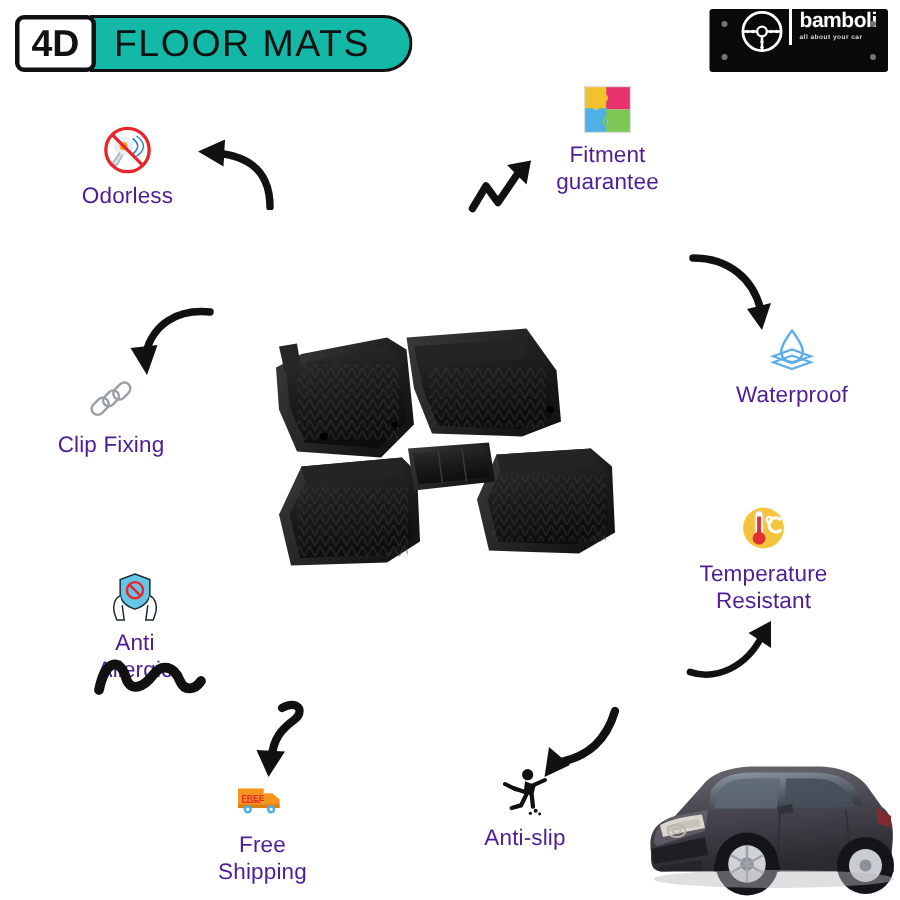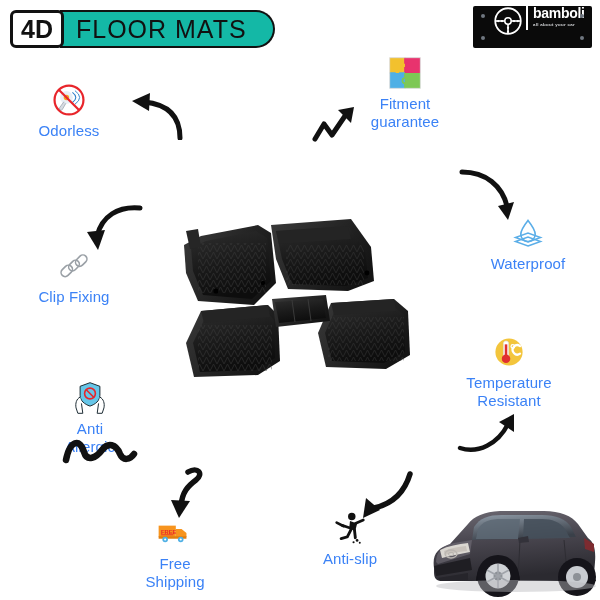--- a/index.html
+++ b/index.html
@@ -116,21 +116,21 @@
     width: 36px;
     height: 36px;
     display: flex;
     align-items: center;
     justify-content: center;
     margin-bottom: 4px;
   }
   .feature .flabel {
     font-size: 15px;
     font-weight: 400;
-    color: #3b82f6;
+    color: #4c1d95;
     line-height: 1.18;
     letter-spacing: 0.1px;
     white-space: pre-line;
   }
 
   
   .deco { position: absolute; }
 
   
   .product {
@@ -180,21 +180,21 @@
         <circle cx="33" cy="20" r="1.5" fill="#fff"></circle>
       </svg>
     </span>
     <span class="brand-divider"></span>
     <span class="brand-text">
       <span class="brand-name">bamboli</span>
       <span class="brand-tag">all about your car</span>
     </span>
   </div>
 
-  <div class="feature" style="left:4px; top:82px;">
+  <div class="feature" style="left:20px; top:82px;">
     <div class="ficon">
       <svg width="34" height="34" viewBox="0 0 40 40">
         <circle cx="17" cy="17" r="7.5" fill="#e8eef6"></circle>
         <circle cx="17" cy="17" r="3.2" fill="#F5A623"></circle>
         <path d="M24 11 q4 3 4 6 t-4 6" fill="none" stroke="#2C7FC9" stroke-width="1.3"></path>
         <path d="M27 9 q5.5 4 5.5 8 t-5.5 8" fill="none" stroke="#2C7FC9" stroke-width="1.1"></path>
         <path d="M14 22 l-5 7 q-1.3 1.8 .6 2.8 1.9 1 2.7-.9 l4-7" fill="#d6dbe2" stroke="#9aa3ad" stroke-width="0.9"></path>
         <circle cx="20" cy="20" r="17" fill="none" stroke="#E8252B" stroke-width="2.6"></circle>
         <line x1="8" y1="8" x2="32" y2="32" stroke="#E8252B" stroke-width="2.6"></line>
       </svg>

